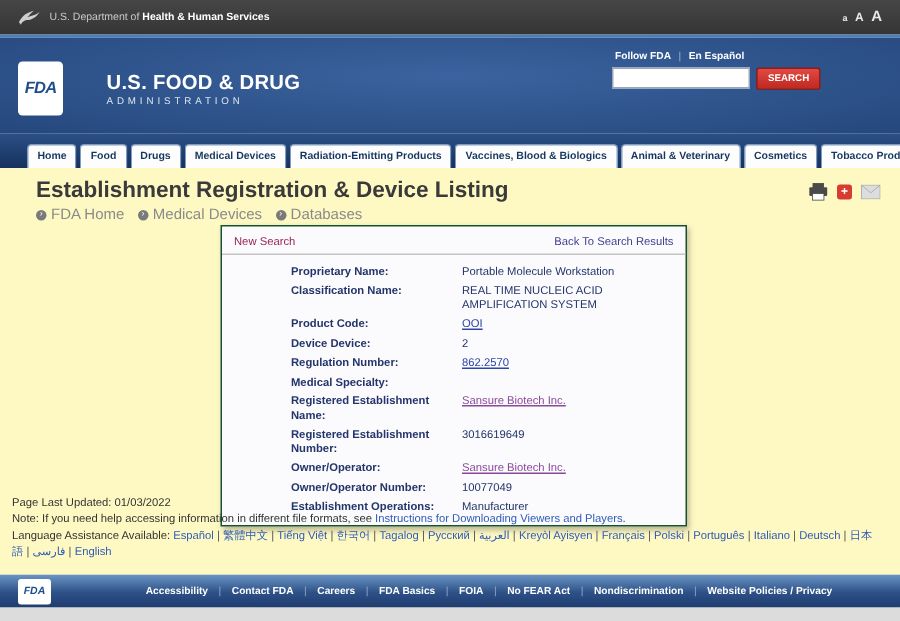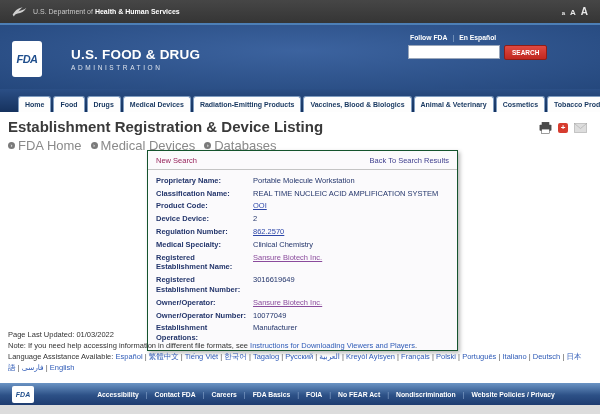--- a/index.html
+++ b/index.html
@@ -33,40 +33,40 @@
     font-size:6.5px; font-weight:bold; padding:0 7px; border-radius:2px; cursor:pointer; }
 
   
   .nav-bar { height:23px; background:linear-gradient(#2b4f86,#16325e);
     display:flex; align-items:flex-end; padding:0 0 0 18px; }
   .nav-tab { background:#fdfdfd; border:1px solid #7f9cc0; border-bottom:none;
     border-radius:3px 3px 0 0; padding:4px 6px 4px; margin-right:2px;
     font-size:7px; font-weight:bold; color:#16365f; text-decoration:none; white-space:nowrap; }
 
   
-  .main { height:271px; background:#ffffff; position:relative; padding:6px 8px; }
+  .main { height:271px; background:#fef9c3; position:relative; padding:6px 24px; }
   .page-title { font-size:15px; font-weight:bold; color:#3a3a3a; }
   .breadcrumb { display:flex; gap:9px; margin-top:3px; align-items:center; }
   .crumb { display:flex; align-items:center; gap:3px; text-decoration:none; }
   .crumb-bullet { width:7px; height:7px; border-radius:50%; background:#7a7a7a; color:#fff;
     font-size:6px; line-height:7px; text-align:center; display:inline-block; }
-  .crumb-label { font-size:13px; color:#8a8a8a; }
+  .crumb-label { font-size:10px; color:#8a8a8a; }
   .action-icons { position:absolute; right:13px; top:10px; display:flex; gap:6px; align-items:center; }
   .share-icon { width:10px; height:10px; background:#d63c2f; border-radius:2px; color:#fff;
     font-size:8px; line-height:10px; text-align:center; font-weight:bold; }
 
   
   .panel { position:absolute; left:147px; top:38px; width:311px; background:#fbfafc;
     border:1px solid #14532d; box-shadow:1.5px 2px 4px rgba(0,0,0,0.28); }
   .panel-header { display:flex; justify-content:space-between; padding:5px 8px 4px; border-bottom:1px solid #c4c4c4; }
   .new-search { font-size:7.5px; color:#97215a; text-decoration:none; }
   .back-link { font-size:7.5px; color:#3f3f8f; text-decoration:none;text-align:right; }
   .panel-body { padding:4px 8px 6px; }
   .prow { display:flex; padding:1.7px 0; }
-  .plabel { width:97px; flex:none; font-size:7.5px; font-weight:bold; color:#23356b; line-height:9.5px; padding-right:6px; }
+  .plabel { width:114px; flex:none; font-size:7.5px; font-weight:bold; color:#23356b; line-height:9.5px; padding-right:6px;margin-left:38px; }
   .pvalue { flex:1; font-size:7.5px; color:#23356b; line-height:9.5px; }
   .vlink.blue { color:#2c46a8; text-decoration:underline; }
   .vlink.purple { color:#8a4a9c; text-decoration:underline; }
 
   
   .page-info { position:absolute; left:8px; top:218px; width:578px; font-size:7.5px; color:#333; line-height:1.45; }
   .info-link { color:#2f5bb7; text-decoration:none; }
   .lang-sep { color:#555; }
 
   
@@ -183,21 +183,20 @@
         <div class="prow">
           <div class="plabel">Device Device:</div>
           <div class="pvalue">2</div>
         </div>
         <div class="prow">
           <div class="plabel">Regulation Number:</div>
           <div class="pvalue"><a class="vlink blue">862.2570</a></div>
         </div>
         <div class="prow">
           <div class="plabel">Medical Specialty:</div>
-          <div class="pvalue">Clinical Chemistry</div>
         </div>
         <div class="prow">
           <div class="plabel">Registered Establishment Name:</div>
           <div class="pvalue"><a class="vlink purple">Sansure Biotech Inc.</a></div>
         </div>
         <div class="prow">
           <div class="plabel">Registered Establishment Number:</div>
           <div class="pvalue">3016619649</div>
         </div>
         <div class="prow">

